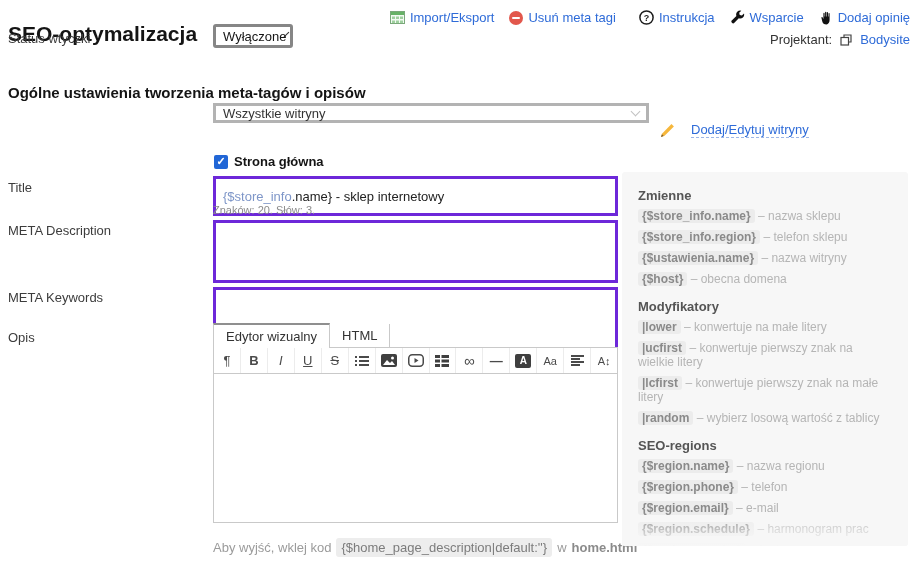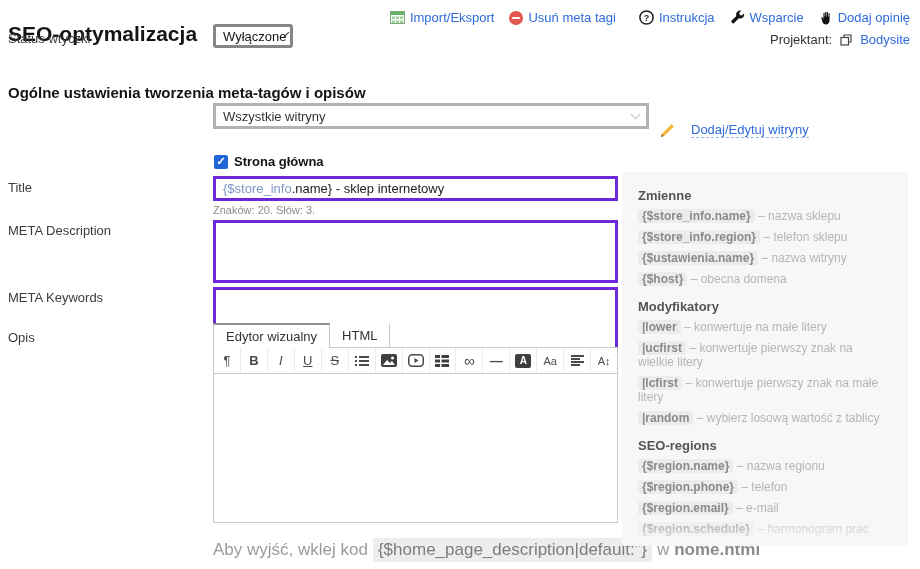--- a/index.html
+++ b/index.html
@@ -46,21 +46,21 @@
   .tbtn{flex:1;display:flex;align-items:center;justify-content:center;border-right:1px solid #ececec;
         color:#4a4a4a;font-size:13px;cursor:pointer;user-select:none;}
   .tbtn:last-child{border-right:none;}
   .tb-b{font-weight:700;} .tb-i{font-style:italic;} .tb-u{text-decoration:underline;} .tb-s{text-decoration:line-through;}
   .dark-chip{width:16px;height:14px;background:#3f3f3f;border-radius:2px;color:#fff;display:flex;
              align-items:center;justify-content:center;font-size:10px;font-weight:700;}
   .editor-body{position:absolute;left:213px;top:373px;width:405px;height:150px;border:1px solid #c9c9c9;
                box-sizing:border-box;background:#fff;cursor:text;}
 
   
-  .hint{position:absolute;left:213px;top:538px;font-size:17px;color:#9b9b9b;display:flex;align-items:center;gap:5px;}
+  .hint{position:absolute;left:213px;top:538px;font-size:13px;color:#9b9b9b;display:flex;align-items:center;gap:5px;}
   .hint .code-chip{background:#ededed;color:#7c7c7c;padding:2px 5px;border-radius:3px;}
   .hint .file{font-weight:700;color:#8b8b8b;}
 
   
   .sidebar{position:absolute;left:622px;top:172px;width:286px;height:374px;background:#f7f7f7;border-radius:3px;
            box-sizing:border-box;padding:16px;overflow:hidden;}
   .sidebar:after{content:"";position:absolute;left:0;right:0;bottom:0;height:34px;
                  background:linear-gradient(rgba(247,247,247,0),#f7f7f7);}
   .sb-head{font-weight:700;color:#555;font-size:13px;margin:13px 0 6px;}
   .sb-head.first{margin-top:0;}
@@ -141,21 +141,21 @@
   </div>
 
   <div class="lbl" style="top:31px;">Status wtyczki</div>
   <div class="box select" style="left:213px;top:24px;width:80px;height:24px;border-color:#868686;color:#141414;">
     <span>Wyłączone</span>
     <span class="chev"></span>
   </div>
 
   <div class="heading2" style="top:84px;">Ogólne ustawienia tworzenia meta-tagów i opisów</div>
 
-  <div class="box select" style="left:213px;top:103px;width:436px;height:26px;border-color:#b3b3b3;border-radius:0;">
+  <div class="box select" style="left:213px;top:103px;width:436px;height:20px;border-color:#b3b3b3;border-radius:0;">
     <span>Wszystkie witryny</span>
     <span class="chev light"></span>
   </div>
   <div style="position:absolute;left:660px;top:122px;display:flex;align-items:center;gap:16px;">
     <span>
       <svg width="15" height="15" viewBox="0 0 15 15">
           <path d="M1 14l1.2-3.6L11.5 1.1l2.4 2.4-9.3 9.3z" fill="#f6b73c"></path>
           <path d="M1 14l.9-2.7 1.8 1.8z" fill="#7a5c2e"></path>
         </svg>
     </span>
@@ -163,21 +163,21 @@
   </div>
 
   <div style="position:absolute;left:214px;top:154px;display:flex;align-items:center;">
     <span class="checkbox">
         <span>✓</span>
       </span>
     <span class="cb-label">Strona główna</span>
   </div>
 
   <div class="lbl" style="top:180px;">Title</div>
-  <div class="box title-input" style="left:213px;top:176px;width:405px;height:25px;">
+  <div class="box title-input" style="left:213px;top:176px;width:405px;height:40px;">
     <span class="var-head">{$store_info</span><span class="var-tail">.name}</span><span class="val-rest"> - sklep internetowy</span>
   </div>
   <div class="counter">Znaków: 20. Słów: 3.</div>
 
   <div class="lbl" style="top:223px;">META Description</div>
   <div class="box" style="left:213px;top:220px;width:405px;height:63px;cursor:text;"></div>
 
   <div class="lbl" style="top:290px;">META Keywords</div>
   <div class="box" style="left:213px;top:287px;width:405px;height:63px;cursor:text;"></div>
 

